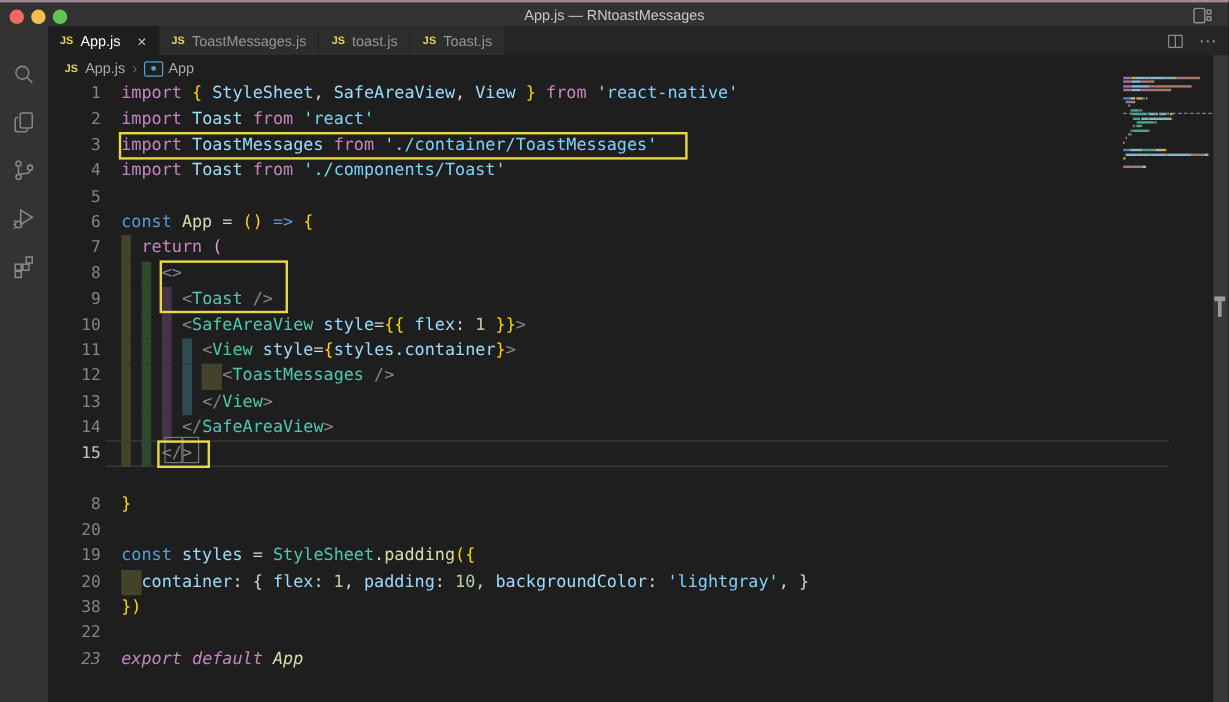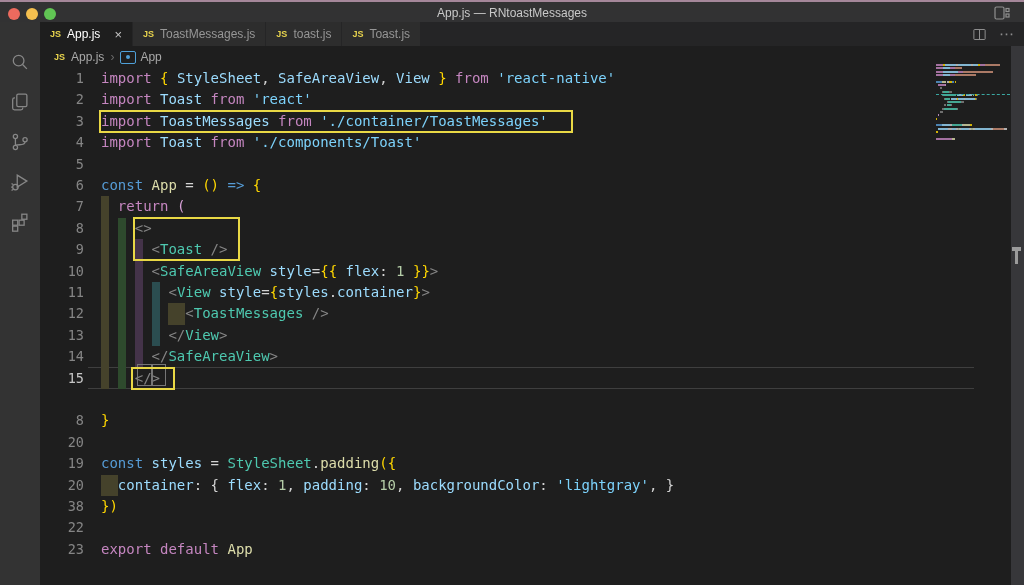--- a/index.html
+++ b/index.html
@@ -175,21 +175,21 @@
       <div class="code-row" style="top: 235.4px;"><div class="indent-block" style="left: 61px; width: 8px; background: rgb(69, 66, 43);"></div><div class="indent-block" style="left: 77.86px; width: 8px; background: rgb(46, 74, 45);"></div><div class="indent-block" style="left: 94.72px; width: 8px; background: rgb(68, 51, 73);"></div><div class="indent-block" style="left: 111.58px; width: 8px; background: rgb(43, 77, 80);"></div><div class="indent-block" style="left: 128.44px; width: 17px; background: rgb(69, 66, 43);"></div><span class="line-num">12</span><span class="line-code"><span class="tk-pun">          </span><span class="tk-tag">&lt;</span><span class="tk-cls">ToastMessages</span><span class="tk-tag"> /&gt;</span></span></div>
       <div class="code-row" style="top: 256.8px;"><div class="indent-block" style="left: 61px; width: 8px; background: rgb(69, 66, 43);"></div><div class="indent-block" style="left: 77.86px; width: 8px; background: rgb(46, 74, 45);"></div><div class="indent-block" style="left: 94.72px; width: 8px; background: rgb(68, 51, 73);"></div><div class="indent-block" style="left: 111.58px; width: 8px; background: rgb(43, 77, 80);"></div><span class="line-num">13</span><span class="line-code"><span class="tk-pun">        </span><span class="tk-tag">&lt;/</span><span class="tk-cls">View</span><span class="tk-tag">&gt;</span></span></div>
       <div class="code-row" style="top: 278.2px;"><div class="indent-block" style="left: 61px; width: 8px; background: rgb(69, 66, 43);"></div><div class="indent-block" style="left: 77.86px; width: 8px; background: rgb(46, 74, 45);"></div><div class="indent-block" style="left: 94.72px; width: 8px; background: rgb(68, 51, 73);"></div><span class="line-num">14</span><span class="line-code"><span class="tk-pun">      </span><span class="tk-tag">&lt;/</span><span class="tk-cls">SafeAreaView</span><span class="tk-tag">&gt;</span></span></div>
       <div class="code-row active" style="top: 299.6px;"><div class="indent-block" style="left: 61px; width: 8px; background: rgb(69, 66, 43);"></div><div class="indent-block" style="left: 77.86px; width: 8px; background: rgb(46, 74, 45);"></div><span class="line-num">15</span><span class="line-code"><span class="tk-pun">    </span><span class="tk-tag">&lt;/&gt;</span></span></div>
       <div class="code-row" style="top: 342.4px;"><span class="line-num">8</span><span class="line-code"><span class="tk-br1">}</span></span></div>
       <div class="code-row" style="top: 363.8px;"><span class="line-num">20</span><span class="line-code"></span></div>
       <div class="code-row" style="top: 385.2px;"><span class="line-num">19</span><span class="line-code"><span class="tk-kw2">const </span><span class="tk-var">styles </span><span class="tk-pun">= </span><span class="tk-cls">StyleSheet</span><span class="tk-pun">.</span><span class="tk-fn">padding</span><span class="tk-br1">(</span><span class="tk-br1">{</span></span></div>
       <div class="code-row" style="top: 406.6px;"><div class="indent-block" style="left: 61px; width: 17px; background: rgb(69, 66, 43);"></div><span class="line-num">20</span><span class="line-code"><span class="tk-pun">  </span><span class="tk-var">container</span><span class="tk-pun">: </span><span class="tk-pun">{ </span><span class="tk-var">flex</span><span class="tk-pun">: </span><span class="tk-num">1</span><span class="tk-pun">, </span><span class="tk-var">padding</span><span class="tk-pun">: </span><span class="tk-num">10</span><span class="tk-pun">, </span><span class="tk-var">backgroundColor</span><span class="tk-pun">: </span><span class="tk-str">'lightgray'</span><span class="tk-pun">, </span><span class="tk-pun">}</span></span></div>
       <div class="code-row" style="top: 428px;"><span class="line-num">38</span><span class="line-code"><span class="tk-br1">}</span><span class="tk-br1">)</span></span></div>
       <div class="code-row" style="top: 449.4px;"><span class="line-num">22</span><span class="line-code"></span></div>
-      <div class="code-row" style="top: 470.8px;"><span class="line-num">23</span><span class="line-code"><span class="tk-kw">export </span><span class="tk-kw">default </span><span class="tk-fn">App</span></span></div>
+      <div class="code-row" style="top: 470.8px; font-style: italic;"><span class="line-num">23</span><span class="line-code"><span class="tk-kw">export </span><span class="tk-kw">default </span><span class="tk-fn">App</span></span></div>
       <div class="brk-box" style="left: 97px; top: 296.1px; width: 15px;"></div>
       <div class="brk-box" style="left: 112px; top: 296.1px; width: 14px;"></div>
       <div class="anno-box" style="border-color: rgb(233, 216, 69); left: 59px; top: 42px; width: 474px; height: 23px;"></div>
       <div class="anno-box" style="border-color: rgb(233, 216, 69); left: 93px; top: 149px; width: 107px; height: 44.4px;"></div>
       <div class="anno-box" style="border-color: rgb(233, 216, 69); left: 91px; top: 298.8px; width: 44px; height: 23px;"></div>
     </div>
 
   <div class="minimap" id="minimap">
       <div class="mm-seg" style="left: 0px; top: 0px; width: 7.35px; background: rgb(197, 134, 192);"></div>
       <div class="mm-seg" style="left: 7.35px; top: 0px; width: 2.1px; background: rgb(255, 215, 0);"></div>

